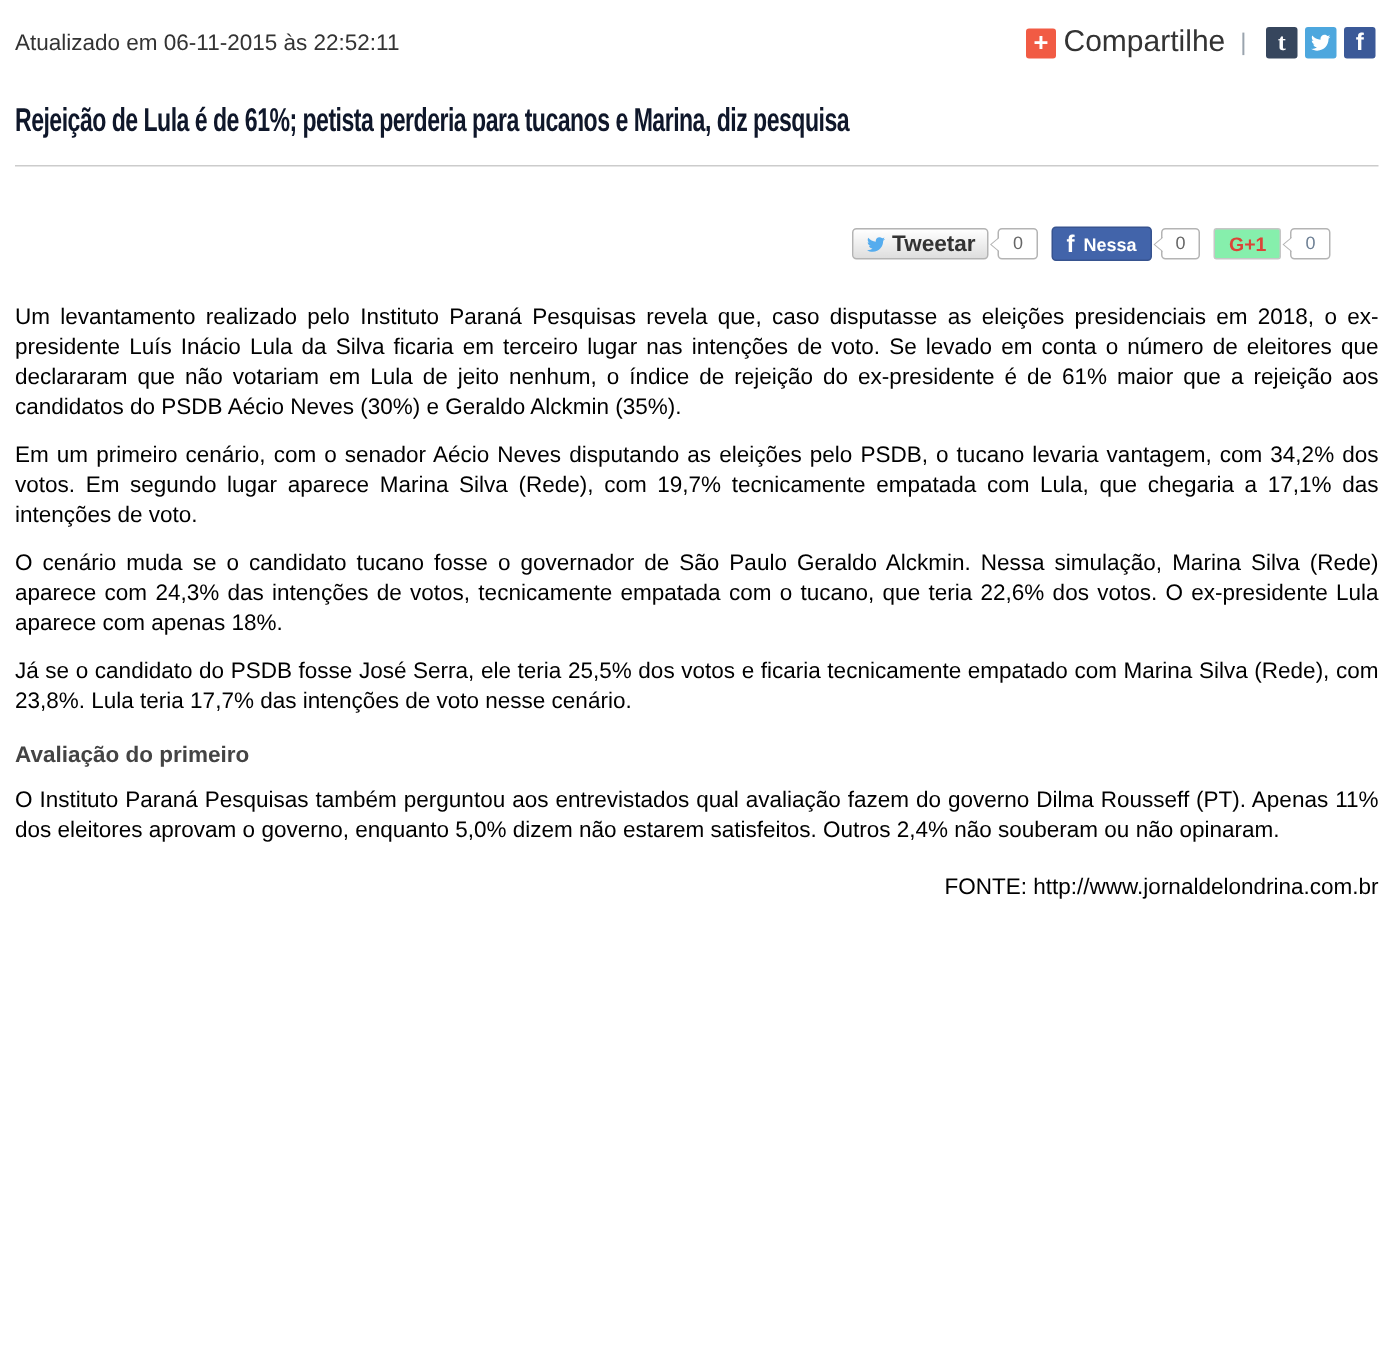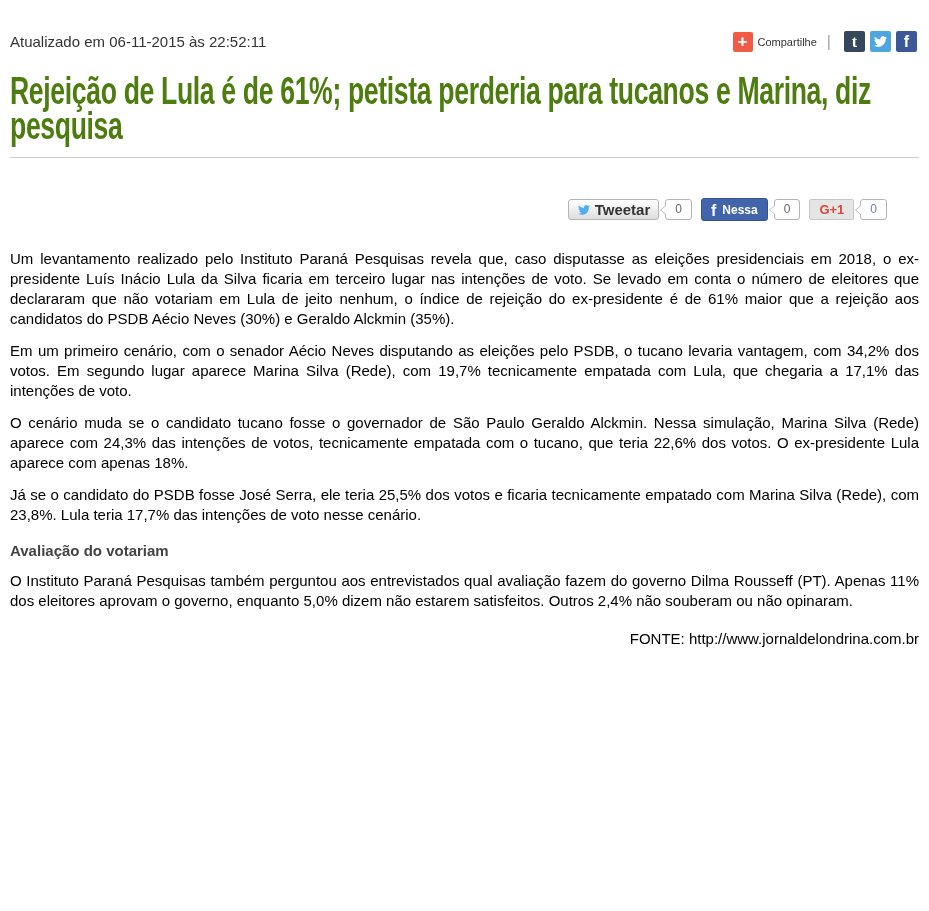--- a/index.html
+++ b/index.html
@@ -5,41 +5,41 @@
   * { box-sizing: border-box; }
   html, body { margin:0; padding:0; background:#fff; }
   body {
     width:929px; height:911px; overflow:hidden;
     font-family:"Liberation Sans", sans-serif;
     -webkit-font-smoothing: antialiased;
   }
   .page { padding:0 10px; }
 
   
-  .header-row { display:flex; justify-content:space-between; align-items:center; padding-top:31px; }
+  .header-row { display:flex; justify-content:space-between; align-items:center; padding-top:17px; }
   .updated { font-size:15px; color:#333; }
   .share-row { display:flex; align-items:center; padding-right:2px; }
   .st-btn { display:flex; align-items:center; gap:3px; cursor:pointer; }
   .st-plus {
     width:20px; height:20px; background:#f15b44; border-radius:2px;
     color:#fff; font-weight:bold; font-size:17px; line-height:19px; text-align:center;
   }
-  .share-label { font-size:11px; color:#333; margin-left:2px; }
+  .share-label { font-size:20px; color:#333; margin-left:2px; }
   .share-divider { color:#9aa4ae; margin:0 8px 0 10px; font-size:16px; }
   .sq-icon {
     width:21px; height:21px; border-radius:2px; margin-left:5px;
     display:flex; align-items:center; justify-content:center; color:#fff; cursor:pointer;
   }
   .tumblr-sq { background:#36465d; font-family:"Liberation Serif", serif; font-weight:bold; font-size:16px; }
   .twitter-sq { background:#4da7de; }
   .facebook-sq { background:#3b5998; font-weight:bold; font-size:16px; }
   .twitter-sq svg { width:13px; height:13px; fill:#fff; }
 
   
-  h1.headline { margin:22px 0 0; font-size:38px; line-height:35px; font-weight:700; color:#4d7c0f; }
+  h1.headline { margin:22px 0 0; font-size:22px; line-height:35px; font-weight:700; color:#0f172a; }
   h1.headline .cond {
     display:block; width:142.8%;
     transform:scaleX(0.70); transform-origin:0 0;
     letter-spacing:-0.5px;
   }
   hr.headline-rule { border:none; border-top:1px solid #ccc; margin:13px 0 0; }
 
   
   .social-row { display:flex; justify-content:flex-end; align-items:center; margin:40px 32px 0 0; }
   .btn-tweet {
@@ -62,21 +62,21 @@
     border-top:5px solid transparent; border-bottom:5px solid transparent; border-right:6px solid #fff;
   }
   .count.gp { color:#6e8095; margin-right:0; }
   .btn-like {
     display:inline-flex; align-items:center; gap:6px; height:23px; padding:0 9px;
     background:#4264aa; border:1px solid #37538f; border-radius:3px;
     color:#fff; font-size:12px; font-weight:bold; cursor:pointer;
   }
   .fb-f { font-size:16px; font-weight:bold; line-height:1; position:relative; top:1px; }
   .btn-gplus {
-    height:21px; padding:0 9px; background:#e5e5e5; border:1px solid #c6c6c6; border-radius:2px;
+    height:21px; padding:0 9px; background:#86efac; border:1px solid #c6c6c6; border-radius:2px;
     font-size:13px; font-weight:bold; color:#db4437; line-height:19px; cursor:pointer;
   }
 
   
   article { margin-top:28px; }
   article p { margin:0 0 12px; font-size:15px; line-height:20px; color:#000000; text-align:justify; }
   article p.source { text-align:right; margin-top:18px; }
   h2.sub { margin:17px 0 12px; font-size:15px; color:#444; font-weight:bold; }
 </style>
 </head>
@@ -128,18 +128,18 @@
 
     <span class="btn-gplus">G+1</span>
     <span class="count gp">0</span>
   </div>
 
   <article>
     <p>Um levantamento realizado pelo Instituto Paraná Pesquisas revela que, caso disputasse as eleições presidenciais em 2018, o ex-presidente Luís Inácio Lula da Silva ficaria em terceiro lugar nas intenções de voto. Se levado em conta o número de eleitores que declararam que não votariam em Lula de jeito nenhum, o índice de rejeição do ex-presidente é de 61% maior que a rejeição aos candidatos do PSDB Aécio Neves (30%) e Geraldo Alckmin (35%).</p>
     <p>Em um primeiro cenário, com o senador Aécio Neves disputando as eleições pelo PSDB, o tucano levaria vantagem, com 34,2% dos votos. Em segundo lugar aparece Marina Silva (Rede), com 19,7% tecnicamente empatada com Lula, que chegaria a 17,1% das intenções de voto.</p>
     <p>O cenário muda se o candidato tucano fosse o governador de São Paulo Geraldo Alckmin. Nessa simulação, Marina Silva (Rede) aparece com 24,3% das intenções de votos, tecnicamente empatada com o tucano, que teria 22,6% dos votos. O ex-presidente Lula aparece com apenas 18%.</p>
     <p>Já se o candidato do PSDB fosse José Serra, ele teria 25,5% dos votos e ficaria tecnicamente empatado com Marina Silva (Rede), com 23,8%. Lula teria 17,7% das intenções de voto nesse cenário.</p>
-    <h2 class="sub">Avaliação do votariam</h2>
+    <h2 class="sub">Avaliação do primeiro</h2>
     <p>O Instituto Paraná Pesquisas também perguntou aos entrevistados qual avaliação fazem do governo Dilma Rousseff (PT). Apenas 11% dos eleitores aprovam o governo, enquanto 5,0% dizem não estarem satisfeitos. Outros 2,4% não souberam ou não opinaram.</p>
     <p class="source">FONTE: http://www.jornaldelondrina.com.br</p>
   </article>
 
 </div>
 
 </body></html>

